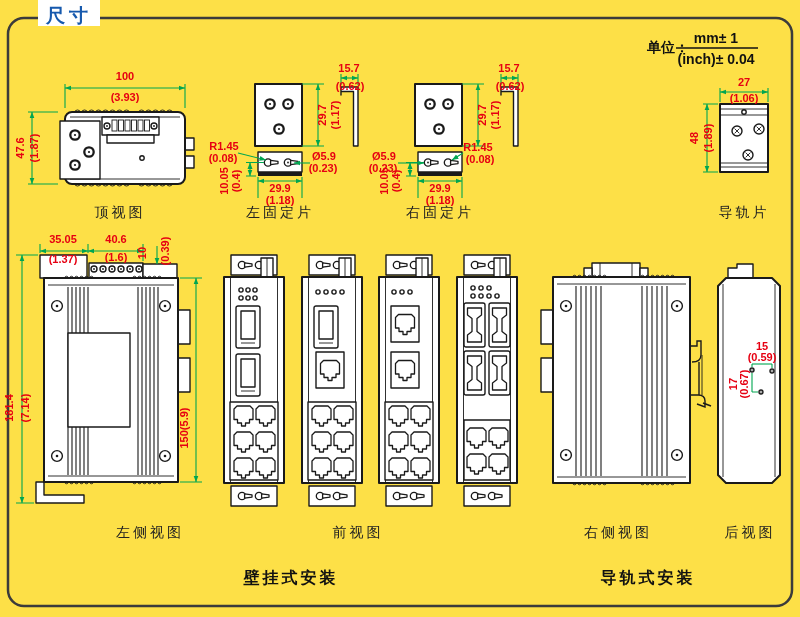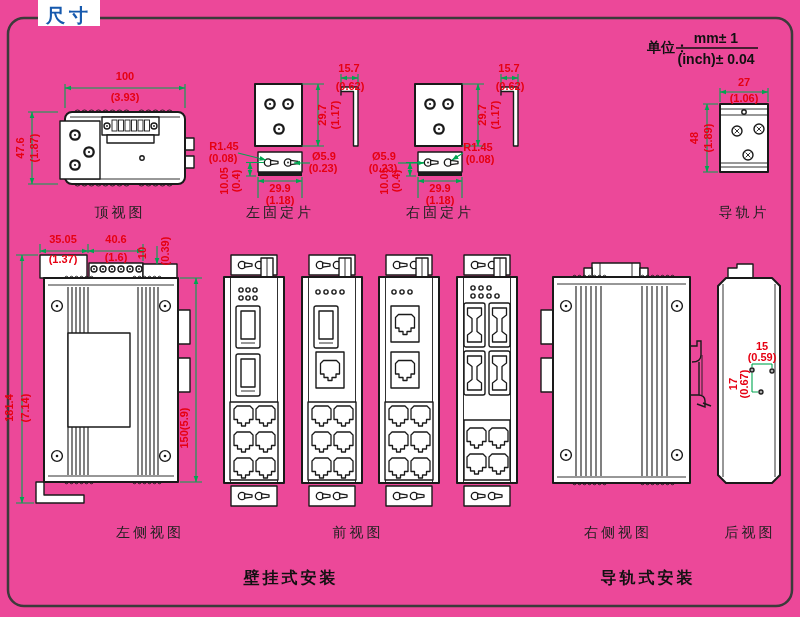--- a/index.html
+++ b/index.html
@@ -1,16 +1,16 @@
 <!DOCTYPE html>
 <html><head>
 <meta charset="utf-8">
 <style>
   html,body{margin:0;padding:0;background:#fff;}
-  .stage{position:relative;width:800px;height:617px;background:#ec4899;overflow:hidden;}
+  .stage{position:relative;width:800px;height:617px;background:#fde047;overflow:hidden;}
   svg{display:block;}
   .ol  {fill:#fff;stroke:#1a1a1a;stroke-width:2;stroke-linejoin:round;}
   .ol1 {fill:#fff;stroke:#1a1a1a;stroke-width:1.4;stroke-linejoin:round;}
   .ln  {fill:none;stroke:#1a1a1a;stroke-width:1.4;}
   .thin{fill:none;stroke:#1a1a1a;stroke-width:0.9;}
   .fin {fill:none;stroke:#1a1a1a;stroke-width:1.1;}
   .jack{fill:#fff;stroke:#1a1a1a;stroke-width:1.3;stroke-linejoin:round;}
   .blk {fill:#1a1a1a;stroke:none;}
   .dim {fill:none;stroke:#00a651;stroke-width:1.1;}
   .dtxt{fill:#e60012;font:600 11px "Liberation Sans",sans-serif;text-anchor:middle;}

